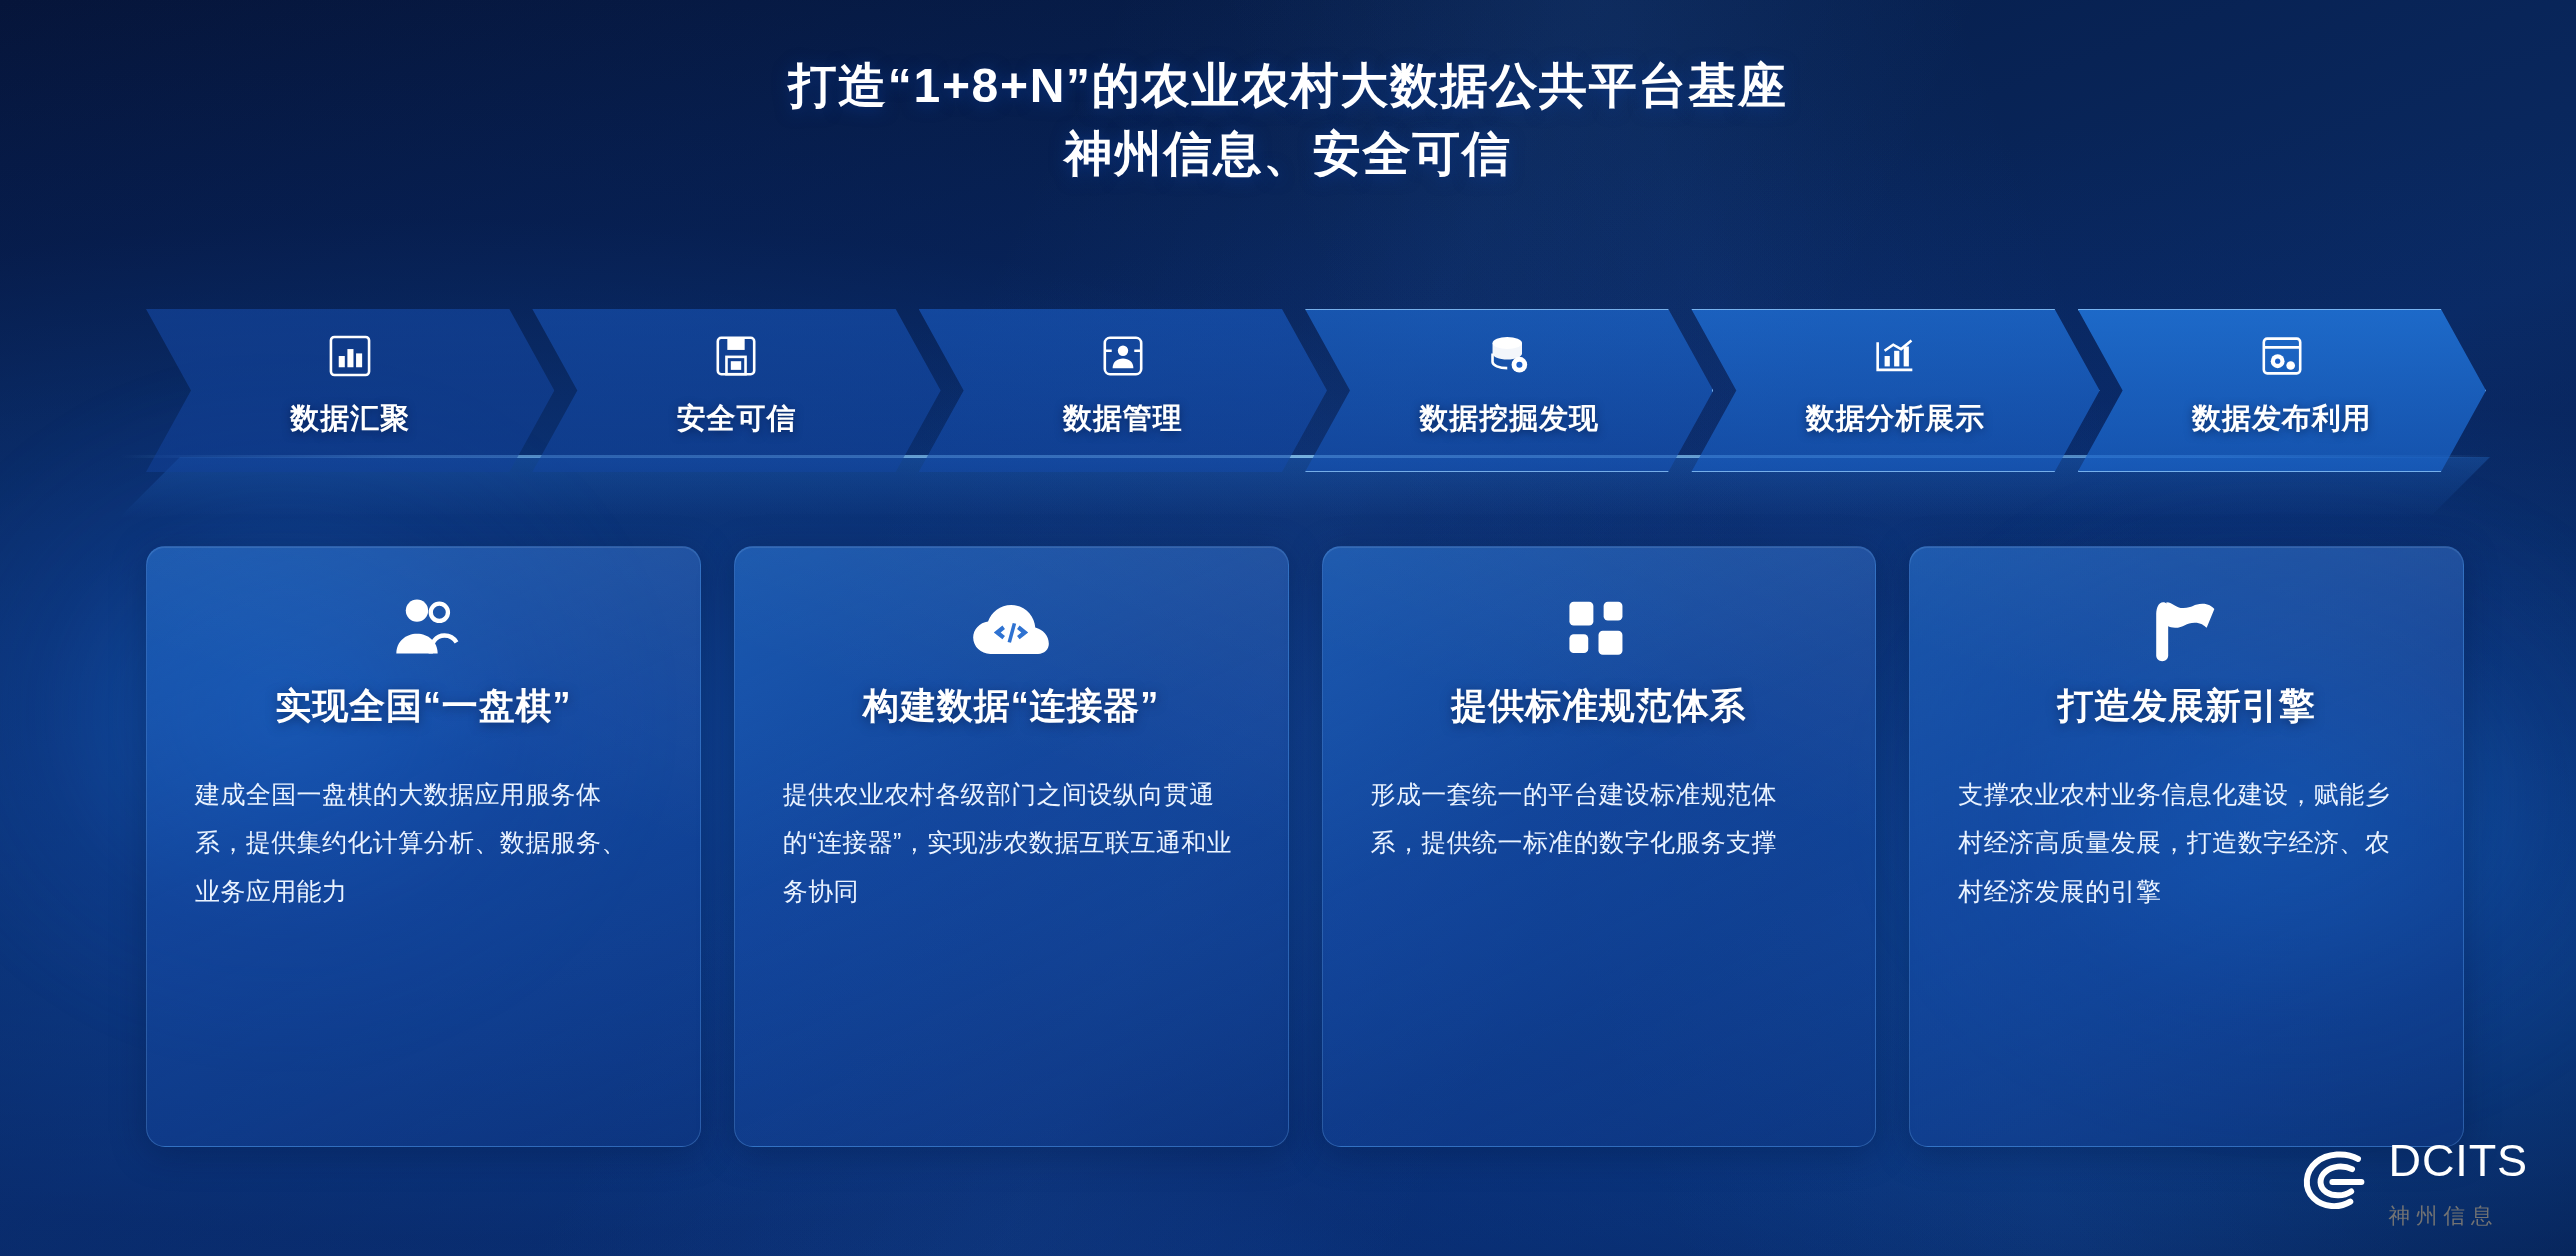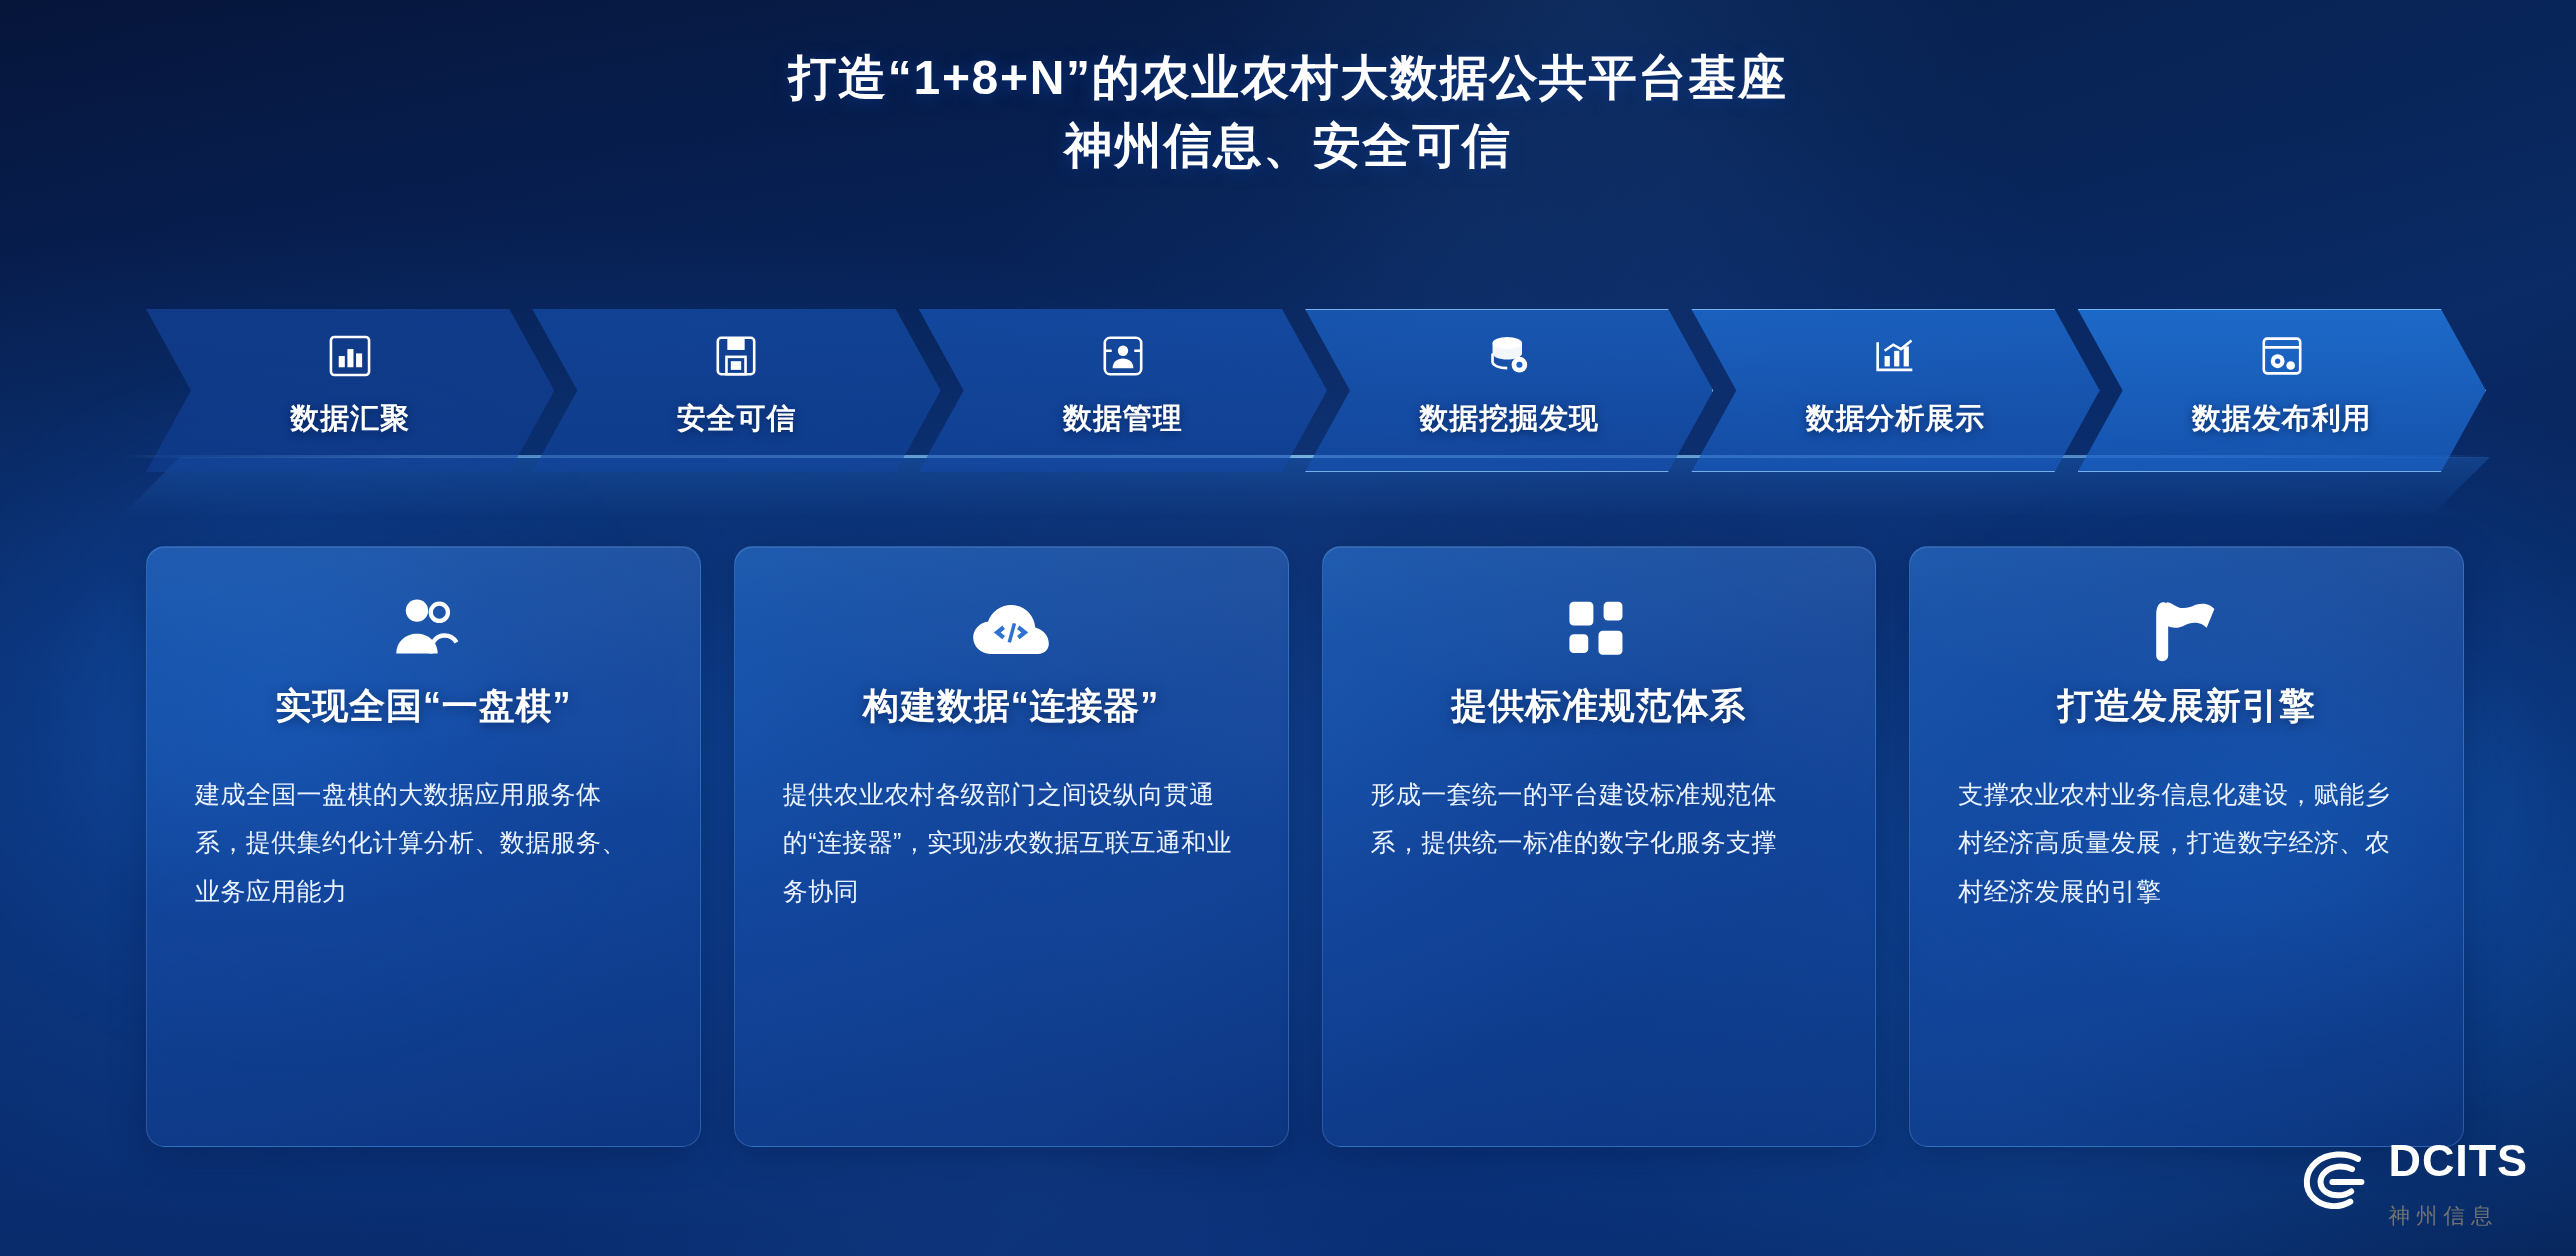--- a/index.html
+++ b/index.html
@@ -34,21 +34,21 @@
   }
   .bg-glow-right {
     position: absolute; right: -137px; top: 447px; width: 859px; height: 704px;
     background: radial-gradient(ellipse at center, rgba(35,135,240,0.32) 0%, rgba(18,70,170,0.12) 45%, rgba(0,0,0,0) 72%);
     filter: blur(8.6px);
     pointer-events: none;
   }
 
   
   .title-block {
-    position: absolute; top: 44px; left: 0; width: 100%;
+    position: absolute; top: 52px; left: 0; width: 100%;
     text-align: center;
     line-height: 1.42;
   }
   .title-line {
     font-size: 48px;
     font-weight: 700;
     letter-spacing: 1.7px;
     color: #ffffff;
     text-shadow: 0 1.7px 15.5px rgba(10,60,150,0.65);
   }
@@ -181,21 +181,21 @@
     position: absolute;
     right: 48px; bottom: 29px;
     display: flex;
     align-items: center;
     gap: 12px;
   }
   .logo-mark svg { display: block; }
   .logo-text { display: flex; flex-direction: column; align-items: flex-start; }
   .logo-word {
     font-size: 45px;
-    font-weight: 700;
+    font-weight: 400;
     letter-spacing: 0.9px;
     color: #ffffff;
     line-height: 1;
   }
   .logo-sub {
     font-size: 21.5px;
     letter-spacing: 6px;
     color: #737373;
     margin-top: 23px;
     line-height: 1;

